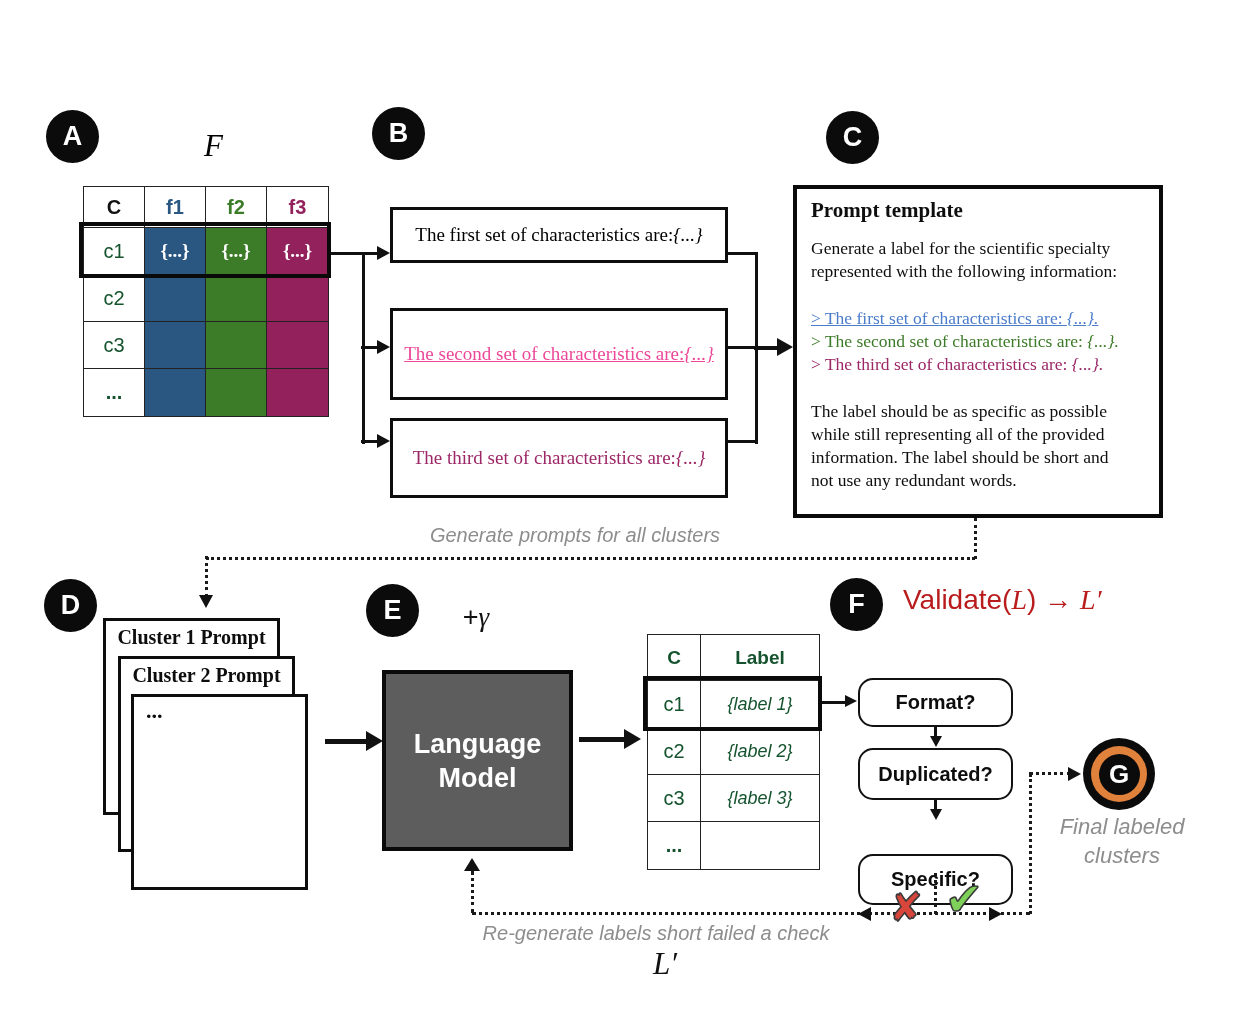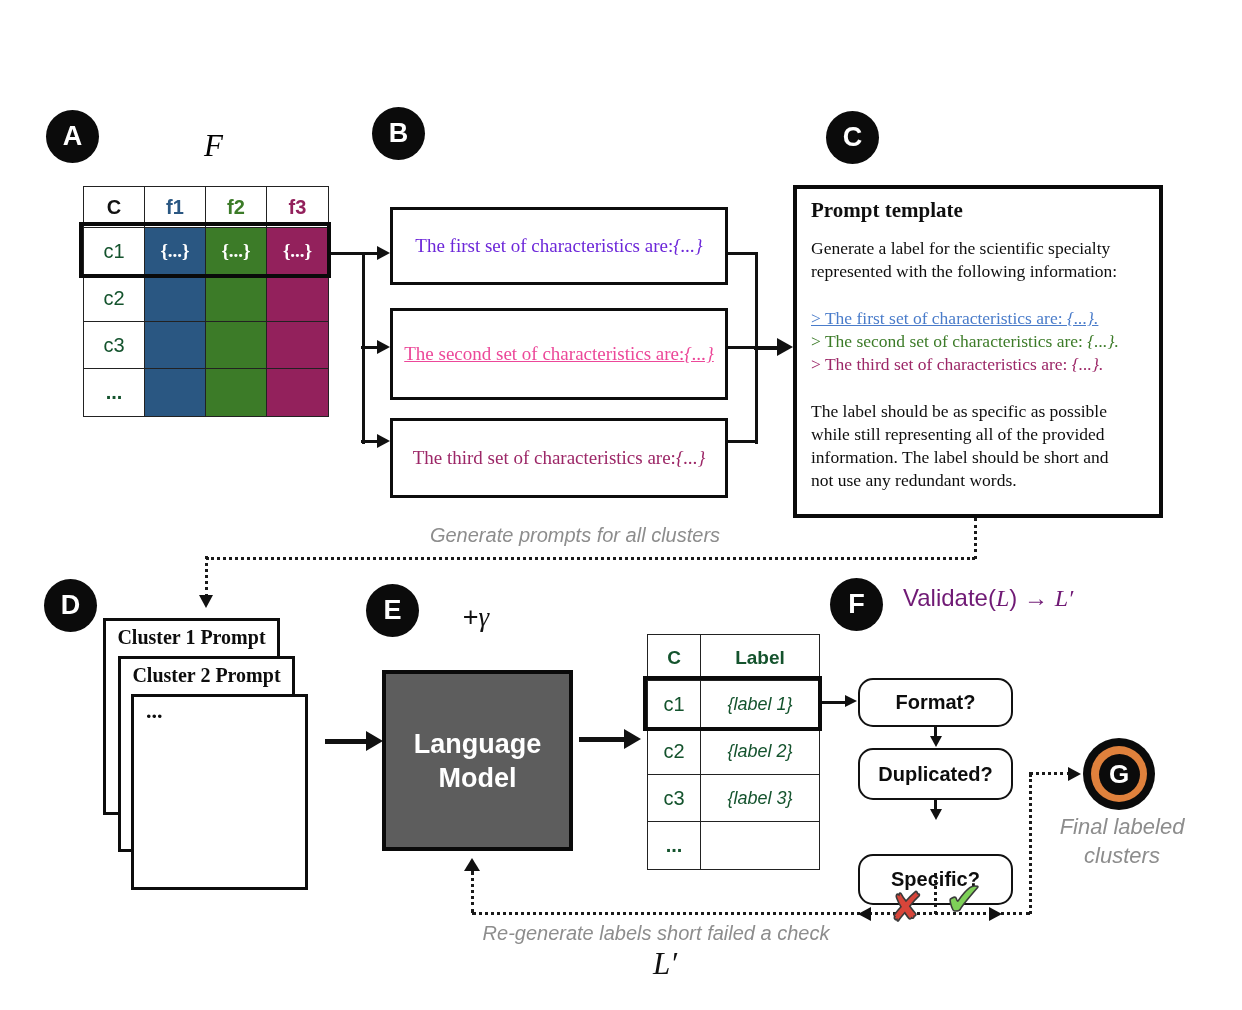--- a/index.html
+++ b/index.html
@@ -128,21 +128,21 @@
   <div class="abs hline" style="left:327px;top:251.5px;width:36px;height:3.5px;"></div>
   <div class="abs vline" style="left:361.5px;top:251.5px;width:3.5px;height:192px;"></div>
   <div class="abs hline" style="left:361px;top:251.5px;width:17px;height:3.5px;"></div>
   <div class="abs hline" style="left:361px;top:345.5px;width:17px;height:3.5px;"></div>
   <div class="abs hline" style="left:361px;top:439.5px;width:17px;height:3.5px;"></div>
   <div class="abs tri r" style="left:377px;top:246px;"></div>
   <div class="abs tri r" style="left:377px;top:340px;"></div>
   <div class="abs tri r" style="left:377px;top:434px;"></div>
 
   <div class="abs badge" style="left:372px;top:107px;">B</div>
-  <div class="abs cbx" style="top: 207px; height: 78px; color: #6d28d9;">
+  <div class="abs cbx" style="top: 207px; height: 56px; color: #000000;">
       <span>The first set of characteristics are: </span>
       <span class="it">{...}</span>
     </div>
   <div class="abs cbx" style="top: 308px; height: 92px; color: #ec4899; text-decoration: underline;">
       <span>The second set of characteristics are: </span>
       <span class="it">{...}</span>
     </div>
   <div class="abs cbx" style="top: 418px; height: 80px; color: rgb(156, 39, 103);">
       <span>The third set of characteristics are: </span>
       <span class="it">{...}</span>
@@ -220,21 +220,21 @@
       <div class="tcell" style="width:53px;height:47px;font-weight:bold;">...</div>
       <div class="tcell ltcell-label" style="width:118px;height:47px;"></div>
     </div>
   </div>
   <div class="abs hl" style="left:643px;top:676px;width:179px;height:55px;"></div>
 
   <div class="abs hline" style="left:820px;top:700.5px;width:26px;height:3px;"></div>
   <div class="abs tri r sm" style="left:845px;top:695px;"></div>
 
   <div class="abs badge" style="left:830px;top:578px;">F</div>
-  <div class="abs" style="left:903px;top:584px;font-size:24px;color:#701a75;text-align:right;"><span>Validate(</span><span class="math">L</span><span>) → </span><span class="math">L′</span></div>
+  <div class="abs" style="left:903px;top:584px;font-size:28px;color:#b91c1c;text-align:right;"><span>Validate(</span><span class="math">L</span><span>) → </span><span class="math">L′</span></div>
 
   <div class="abs checkbox" style="top:678px;height:49px;">Format?</div>
   <div class="abs vline" style="left:934px;top:727px;width:3px;height:11px;"></div>
   <div class="abs tri d sm" style="left:929.5px;top:736px;"></div>
   <div class="abs checkbox" style="top:748px;height:52px;">Duplicated?</div>
   <div class="abs vline" style="left:934px;top:800px;width:3px;height:11px;"></div>
   <div class="abs tri d sm" style="left:929.5px;top:809px;"></div>
   <div class="abs checkbox" style="top:822px;height:51px;margin-top:32px;">Specific?</div>
 
   <div class="abs vdot" style="left:933.5px;top:873px;height:41px;"></div>

